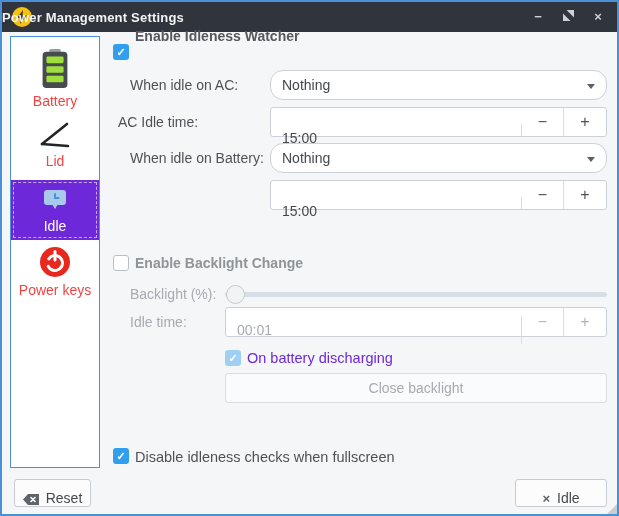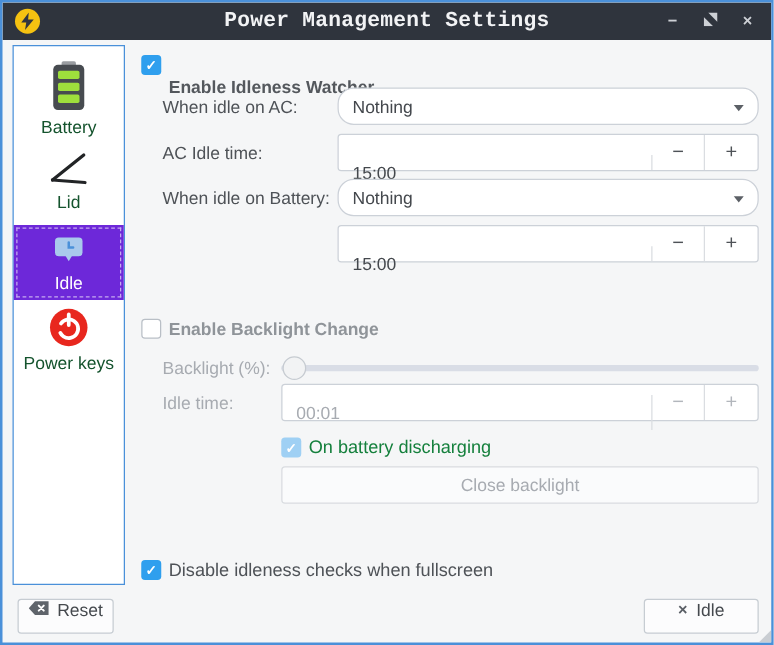--- a/index.html
+++ b/index.html
@@ -11,39 +11,39 @@
   
   .titlebar{
     position:absolute; left:0; top:0; width:615px; height:30px;
     background:#2f343d; display:flex; align-items:center;
   }
   .app-icon{
     position:absolute; left:10px; top:5px; width:20px; height:20px;
     border-radius:50%; background:#f5c211; display:flex; align-items:center; justify-content:center;
   }
   .win-title{
-    position:absolute; left:0; right:0; text-align:center;
-    color:#f2f3f5; font-weight:bold; font-size:17px; letter-spacing:.2px;font-family:Liberation Mono, monospace;
+    position:absolute; left:0; right:0; text-align:left;
+    color:#f2f3f5; font-weight:bold; font-size:13px; letter-spacing:.2px;
   }
   .win-controls{
     position:absolute; right:12px; top:0; height:30px;
     display:flex; align-items:center; gap:16px;
   }
   .win-btn{ color:#cdd0d5; font-size:13px; font-weight:bold; cursor:default;
     width:14px; text-align:center; line-height:30px;}
   
   .sidebar{
     position:absolute; left:8px; top:34px; width:90px; height:432px;
     background:#ffffff; border:1px solid #4a90d9;
   }
   .side-item{
     position:absolute; left:0; width:100%;
     display:flex; flex-direction:column; align-items:center; justify-content:flex-start;
   }
-  .side-item .lbl{ font-size:14px; color:#14532d; }
+  .side-item .lbl{ font-size:14px; color:#ef4444; }
   .side-item.selected{ background:#6d28d9; outline:1px dashed rgba(255,255,255,.6); outline-offset:-3px; }
   .side-item.selected .lbl{ color:#ffffff; }
   
   .f-label{ position:absolute; font-size:14px; color:#4e5257; line-height:30px; white-space:nowrap; }
   .f-label.dim{ color:#a7abb1; }
   .cb{
     position:absolute; width:16px; height:16px; border-radius:3px;
     display:flex; align-items:center; justify-content:center;
     font-size:11px; font-weight:bold; color:#fff; cursor:default;
   }
@@ -85,21 +85,21 @@
     position:absolute; width:19px; height:19px; border-radius:50%;
     background:#f2f3f4; border:1px solid #c6cbd1;
   }
   .push-btn{
     position:absolute; border:1px solid #d9dce0; border-radius:3px; background:#fafbfc;
     font-size:14px; color:#a7abb1; display:flex; align-items:center; justify-content:center;
     cursor:default; font-family:"Liberation Sans",sans-serif;
   }
   .foot-btn{
     position:absolute; height:28px; border:1px solid #c6ccd2; border-radius:3px; background:#fcfcfd;
-    font-size:14px; color:#45494e; display:flex; align-items:flex-start; justify-content:center; gap:7px;
+    font-size:14px; color:#45494e; display:flex; align-items:flex-end; justify-content:center; gap:7px;
     cursor:default; font-family:"Liberation Sans",sans-serif;
   }
   .x-glyph{ font-size:13px; font-weight:bold; color:#5a5f66; }
   .grip{
     position:absolute; right:0; bottom:0; width:0; height:0;
     border-left:10px solid transparent; border-bottom:10px solid #c9cdd2;
   }
 </style>
 </head>
 <body>
@@ -161,29 +161,29 @@
         <circle cx="16" cy="17" r="7.5" fill="none" stroke="#ffffff" stroke-width="3" stroke-dasharray="39 9" transform="rotate(-146 16 17)" stroke-linecap="round"></circle>
         <line x1="16" y1="5.5" x2="16" y2="14" stroke="#ffffff" stroke-width="3" stroke-linecap="round"></line>
       </svg>
       <span class="lbl">Power keys</span>
     </div>
   </div>
 
   <div class="cb on" style="left:111px; top:42px;">
     <span>✓</span>
   </div>
-  <div class="cb-label" style="left:133px; top:58px;">Enable Idleness Watcher</div>
+  <div class="cb-label" style="left:133px; top:25px;">Enable Idleness Watcher</div>
 
   <div class="f-label" style="left:128px; top:68px;">When idle on AC:</div>
   <div class="combo" style="left:268px; top:68px; width:337px;">
     <span>Nothing</span>
     <span class="chev"></span>
   </div>
 
-  <div class="f-label" style="left:128px; top:105px;">AC Idle time:</div>
+  <div class="f-label" style="left:116px; top:105px;">AC Idle time:</div>
   <div class="spin" style="left:268px; top:105px; width:337px;">
     <div class="field">15:00</div>
     <button class="sbtn minus">−</button>
     <button class="sbtn plus">+</button>
   </div>
 
   <div class="f-label" style="left:128px; top:141px;">When idle on Battery:</div>
   <div class="combo" style="left:268px; top:141px; width:337px;">
     <span>Nothing</span>
     <span class="chev"></span>
@@ -205,21 +205,21 @@
   <div class="f-label dim" style="left:128px; top:305px;">Idle time:</div>
   <div class="spin dim" style="left:223px; top:305px; width:382px;align-items:center;">
     <div class="field">00:01</div>
     <button class="sbtn minus">−</button>
     <button class="sbtn plus">+</button>
   </div>
 
   <div class="cb dim-on" style="left:223px; top:348px;">
     <span>✓</span>
   </div>
-  <div class="cb-label dim" style="left:245px; top:347px; font-weight:normal; font-size:14.5px; color:#15803d;">On battery discharging</div>
+  <div class="cb-label dim" style="left:245px; top:347px; font-weight:normal; font-size:14.5px; color:#6d28d9;">On battery discharging</div>
 
   <button class="push-btn" style="left:223px; top:371px; width:382px; height:30px;">Close backlight</button>
 
   <div class="cb on" style="left:111px; top:446px;">
     <span>✓</span>
   </div>
   <div class="cb-label normal" style="left:133px; top:446px; font-size:14.5px;">Disable idleness checks when fullscreen</div>
 
   <button class="foot-btn" style="left:12px; top:477px; width:77px;">
     <svg width="16" height="13" viewBox="0 0 16 13">

